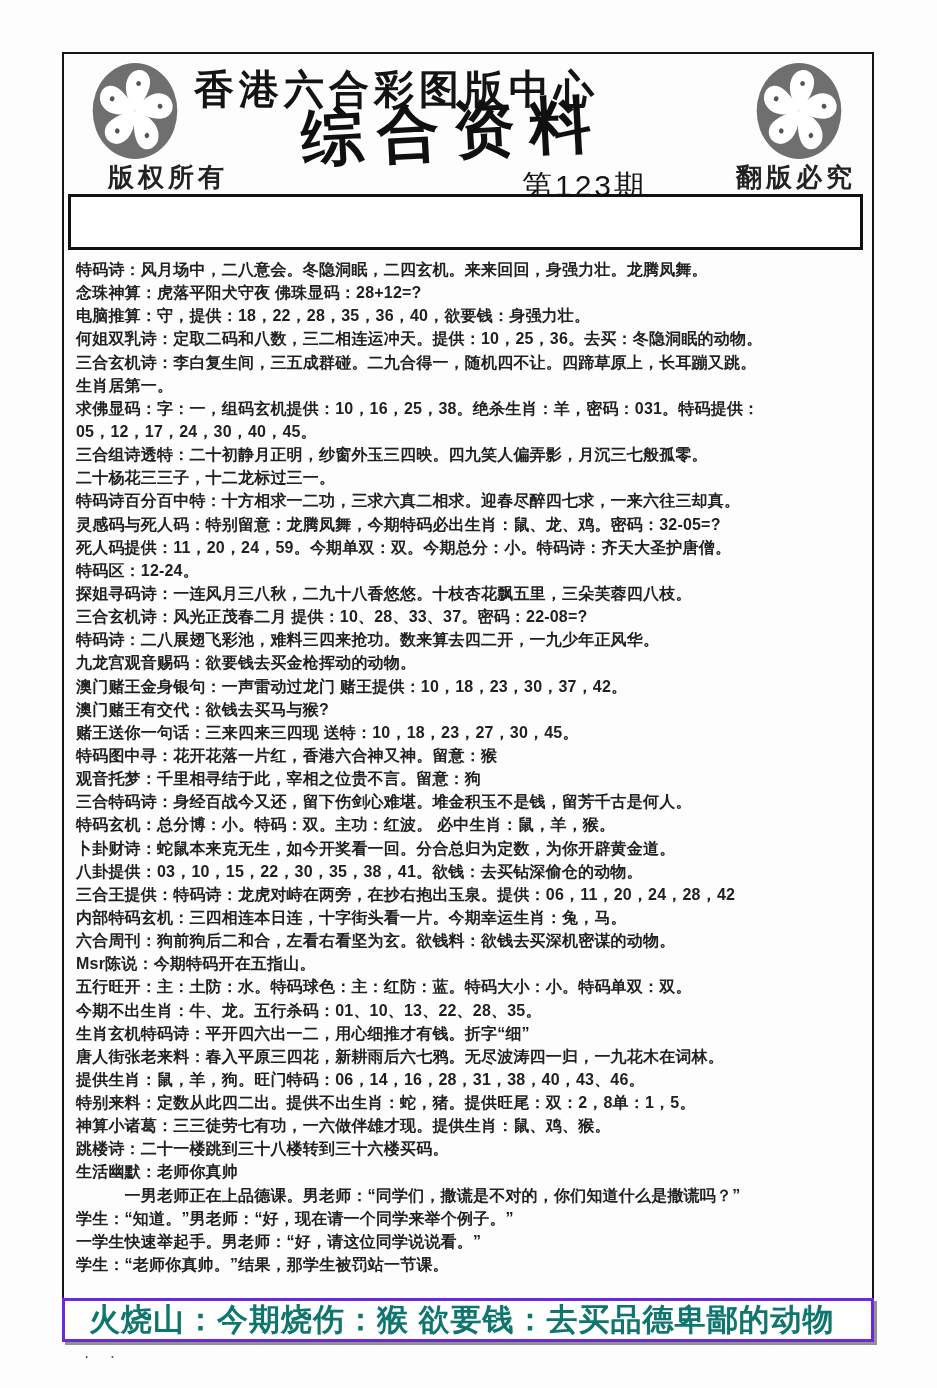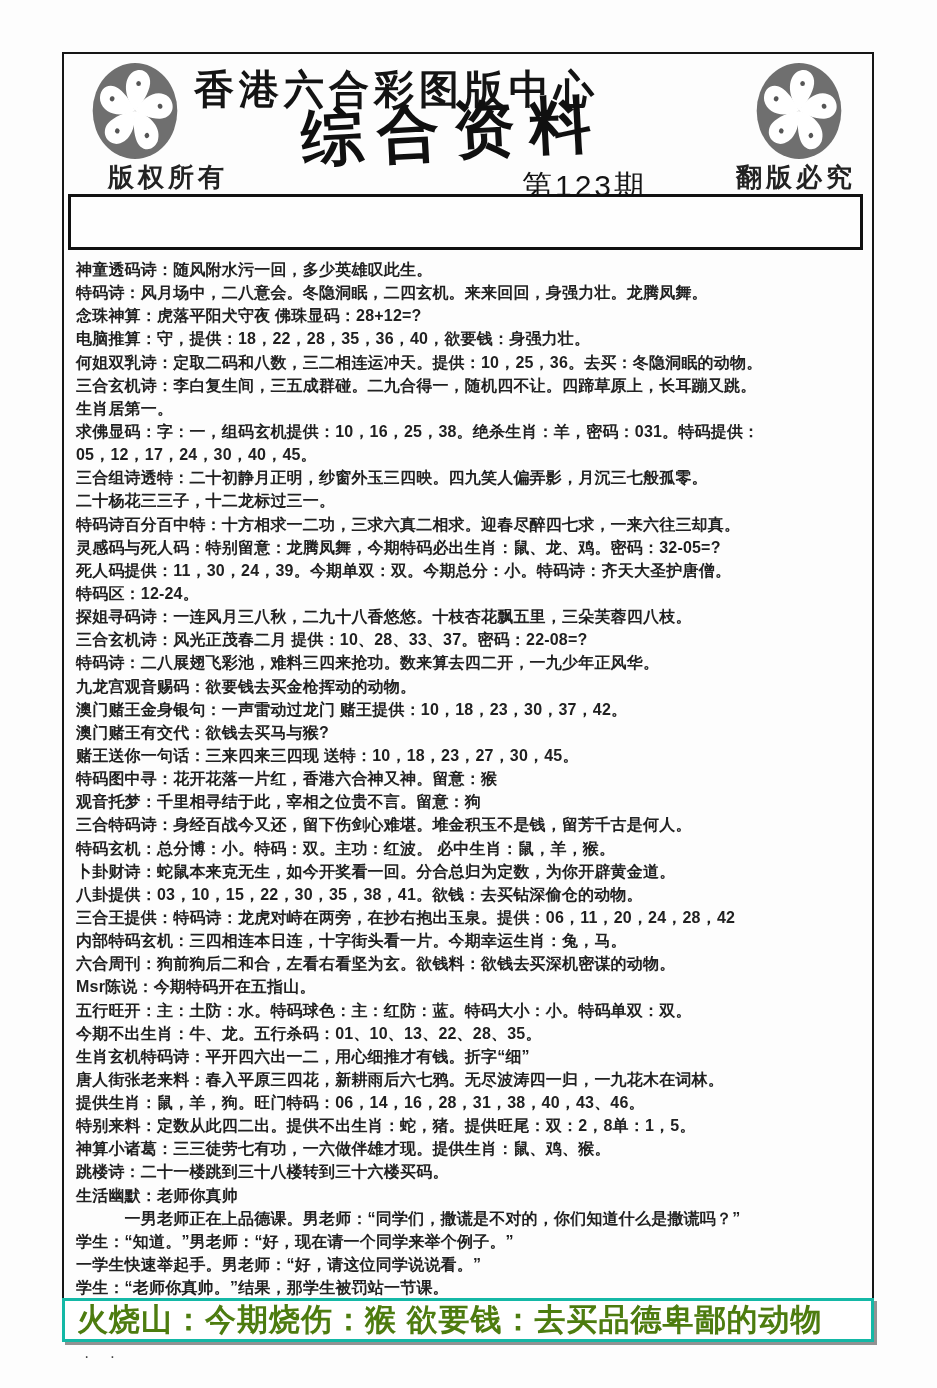--- a/index.html
+++ b/index.html
@@ -47,24 +47,24 @@
     position:absolute;left:12px;top:204px;right:8px;
   }
   .tline{
     height:23.15px;line-height:23.15px;font-size:16px;font-weight:600;
     white-space:pre;color:#212121;letter-spacing:0.2px;
     overflow:visible;
   }
   
   .banner{
     position:absolute;left:-2px;right:-2px;bottom:-2px;height:44px;
-    border:3px solid #14b8a6;background:#fff;
+    border:3px solid #6d28d9;background:#fff;
     box-shadow:3px 3px 0 rgba(110,110,110,0.75);
-    display:flex;align-items:center;padding-left:12px;box-sizing:border-box;
-    font-size:31px;font-weight:800;letter-spacing:1px;color:#4d7c0f;
+    display:flex;align-items:center;padding-left:24px;box-sizing:border-box;
+    font-size:31px;font-weight:800;letter-spacing:1px;color:#0f766e;
     white-space:nowrap;
   }
   .artifact-dots{
     position:absolute;left:84px;top:1348px;font-size:16px;color:#444;
     letter-spacing:8px;
   }
 </style>
 </head>
 <body>
 
@@ -128,34 +128,33 @@
 
   <div class="center-title">香港六合彩图版中心</div>
   <div class="main-title">综合资料</div>
   <div class="issue">第123期</div>
   <div class="stamp left">版权所有</div>
   <div class="stamp right">翻版必究</div>
 
   <div class="notice-box"></div>
 
   <div class="text-area">
-      <div class="tline">神童透码诗：随风附水污一回，多少英雄叹此生。</div>
       <div class="tline">特码诗：风月场中，二八意会。冬隐洞眠，二四玄机。来来回回，身强力壮。龙腾凤舞。</div>
       <div class="tline">念珠神算：虎落平阳犬守夜 佛珠显码：28+12=?</div>
       <div class="tline">电脑推算：守，提供：18，22，28，35，36，40，欲要钱：身强力壮。</div>
       <div class="tline">何姐双乳诗：定取二码和八数，三二相连运冲天。提供：10，25，36。去买：冬隐洞眠的动物。</div>
       <div class="tline">三合玄机诗：李白复生间，三五成群碰。二九合得一，随机四不让。四蹄草原上，长耳蹦又跳。</div>
       <div class="tline">生肖居第一。</div>
       <div class="tline">求佛显码：字：一，组码玄机提供：10，16，25，38。绝杀生肖：羊，密码：031。特码提供：</div>
       <div class="tline">05，12，17，24，30，40，45。</div>
       <div class="tline">三合组诗透特：二十初静月正明，纱窗外玉三四映。四九笑人偏弄影，月沉三七般孤零。</div>
       <div class="tline">二十杨花三三子，十二龙标过三一。</div>
       <div class="tline">特码诗百分百中特：十方相求一二功，三求六真二相求。迎春尽醉四七求，一来六往三却真。</div>
       <div class="tline">灵感码与死人码：特别留意：龙腾凤舞，今期特码必出生肖：鼠、龙、鸡。密码：32-05=?</div>
-      <div class="tline">死人码提供：11，30，24，39。今期单双：双。今期总分：小。特码诗：齐天大圣护唐僧。</div>
+      <div class="tline">死人码提供：11，20，24，59。今期单双：双。今期总分：小。特码诗：齐天大圣护唐僧。</div>
       <div class="tline">特码区：12-24。</div>
       <div class="tline">探姐寻码诗：一连风月三八秋，二九十八香悠悠。十枝杏花飘五里，三朵芙蓉四八枝。</div>
       <div class="tline">三合玄机诗：风光正茂春二月 提供：10、28、33、37。密码：22-08=?</div>
       <div class="tline">特码诗：二八展翅飞彩池，难料三四来抢功。数来算去四二开，一九少年正风华。</div>
       <div class="tline">九龙宫观音赐码：欲要钱去买金枪挥动的动物。</div>
       <div class="tline">澳门赌王金身银句：一声雷动过龙门 赌王提供：10，18，23，30，37，42。</div>
       <div class="tline">澳门赌王有交代：欲钱去买马与猴?</div>
       <div class="tline">赌王送你一句话：三来四来三四现 送特：10，18，23，27，30，45。</div>
       <div class="tline">特码图中寻：花开花落一片红，香港六合神又神。留意：猴</div>
       <div class="tline">观音托梦：千里相寻结于此，宰相之位贵不言。留意：狗</div>

